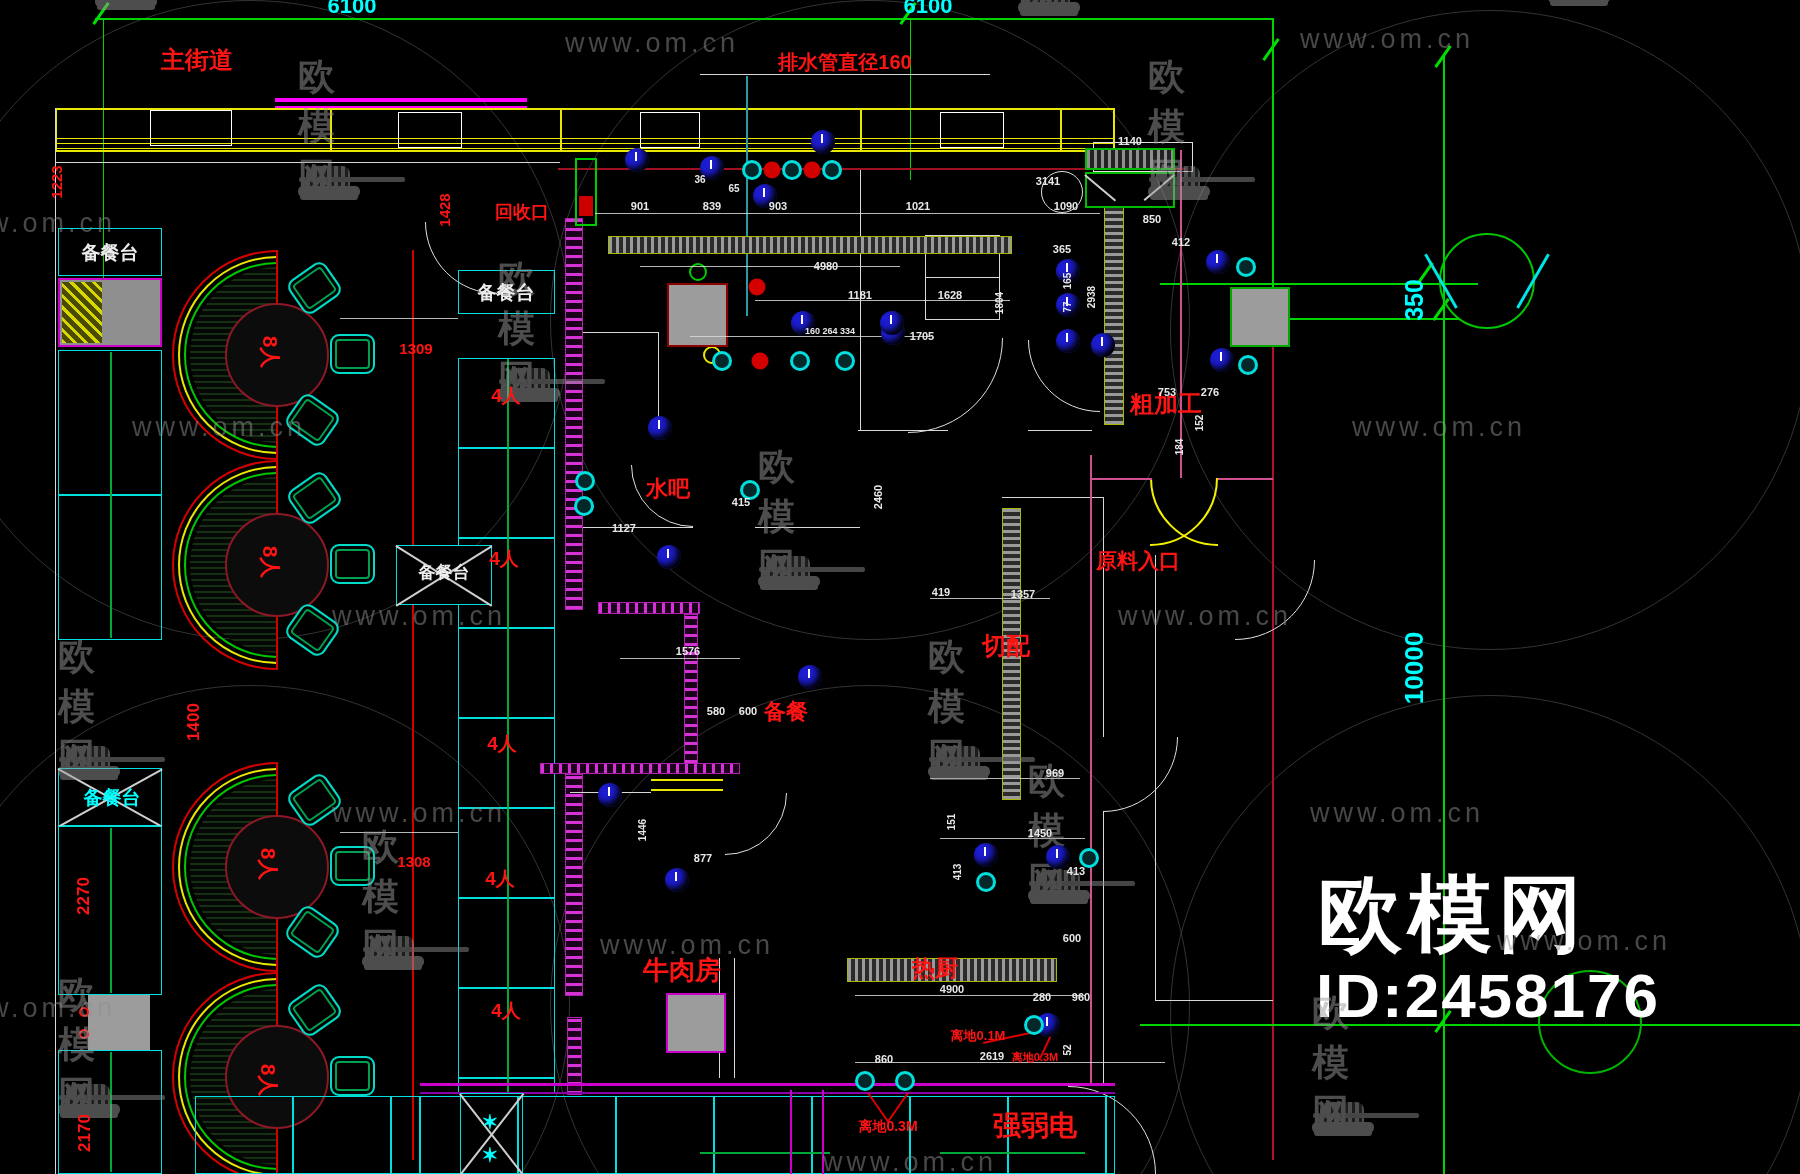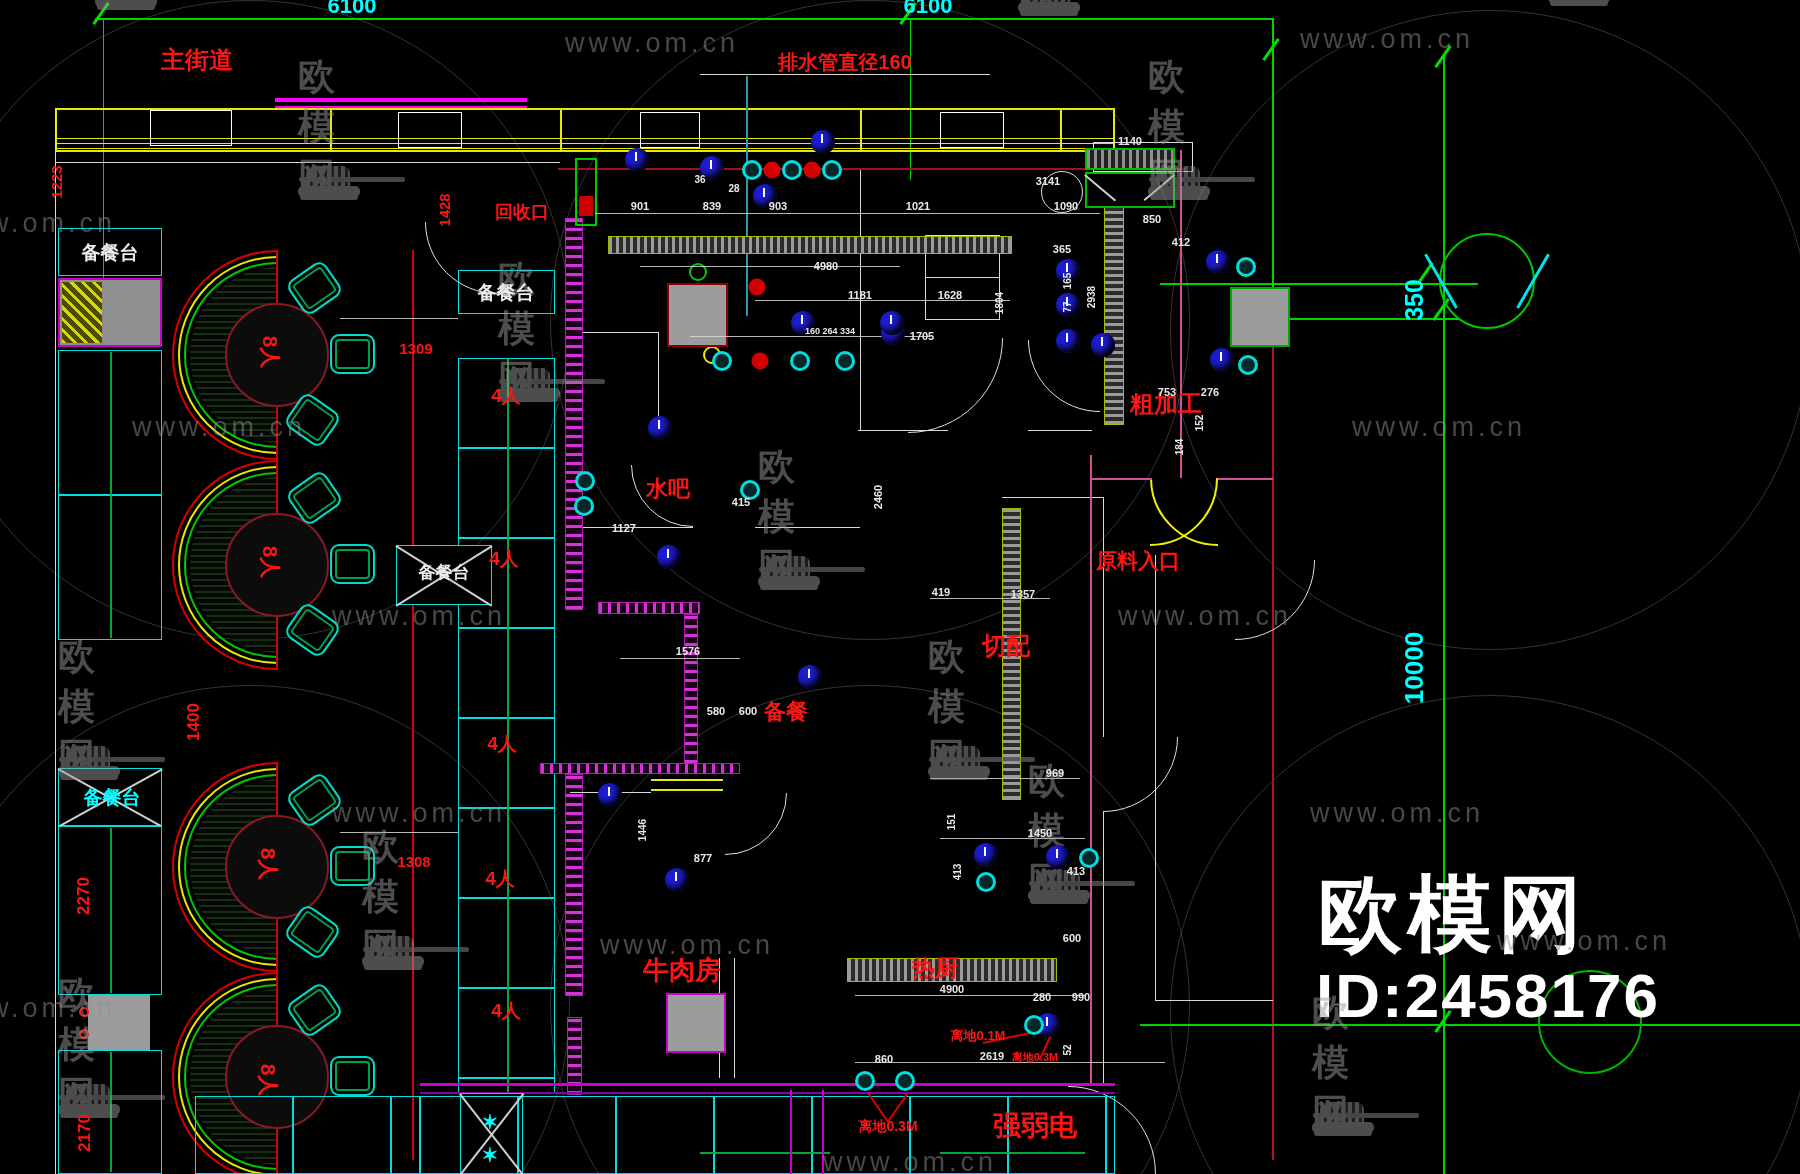--- a/index.html
+++ b/index.html
@@ -459,23 +459,23 @@
       <span class="anno" style="left: 748px; top: 711px; font-size: 11px; color: rgb(232, 232, 232);">600</span>
       <span class="anno" style="left: 1055px; top: 773px; font-size: 11px; color: rgb(232, 232, 232);">969</span>
       <span class="anno" style="left: 952px; top: 822px; font-size: 10px; color: rgb(232, 232, 232); transform: translate(-50%, -50%) rotate(-90deg);">151</span>
       <span class="anno" style="left: 958px; top: 872px; font-size: 10px; color: rgb(232, 232, 232); transform: translate(-50%, -50%) rotate(-90deg);">413</span>
       <span class="anno" style="left: 1040px; top: 833px; font-size: 11px; color: rgb(232, 232, 232);">1450</span>
       <span class="anno" style="left: 1076px; top: 871px; font-size: 11px; color: rgb(232, 232, 232);">413</span>
       <span class="anno" style="left: 643px; top: 830px; font-size: 10px; color: rgb(232, 232, 232); transform: translate(-50%, -50%) rotate(-90deg);">1446</span>
       <span class="anno" style="left: 703px; top: 858px; font-size: 11px; color: rgb(232, 232, 232);">877</span>
       <span class="anno" style="left: 952px; top: 989px; font-size: 11px; color: rgb(232, 232, 232);">4900</span>
       <span class="anno" style="left: 1042px; top: 997px; font-size: 11px; color: rgb(232, 232, 232);">280</span>
-      <span class="anno" style="left: 1081px; top: 997px; font-size: 11px; color: rgb(232, 232, 232);">990</span>
+      <span class="anno" style="left: 1081px; top: 997px; font-size: 11px; color: rgb(232, 232, 232);">960</span>
       <span class="anno" style="left: 1072px; top: 938px; font-size: 11px; color: rgb(232, 232, 232);">600</span>
       <span class="anno" style="left: 884px; top: 1059px; font-size: 11px; color: rgb(232, 232, 232);">860</span>
       <span class="anno" style="left: 992px; top: 1056px; font-size: 11px; color: rgb(232, 232, 232);">2619</span>
       <span class="anno" style="left: 1068px; top: 1050px; font-size: 10px; color: rgb(232, 232, 232); transform: translate(-50%, -50%) rotate(-90deg);">52</span>
       <span class="anno" style="left: 700px; top: 180px; font-size: 10px; color: rgb(232, 232, 232);">36</span>
-      <span class="anno" style="left: 734px; top: 189px; font-size: 10px; color: rgb(232, 232, 232);">28</span>
+      <span class="anno" style="left: 734px; top: 189px; font-size: 10px; color: rgb(232, 232, 232);">65</span>
       <span class="anno" style="left: 490px; top: 1122px; font-size: 20px; color: rgb(0, 255, 255);">✶</span>
       <span class="anno" style="left: 490px; top: 1155px; font-size: 20px; color: rgb(0, 255, 255);">✶</span>
     </div>
 </div>
 
 </body></html>

